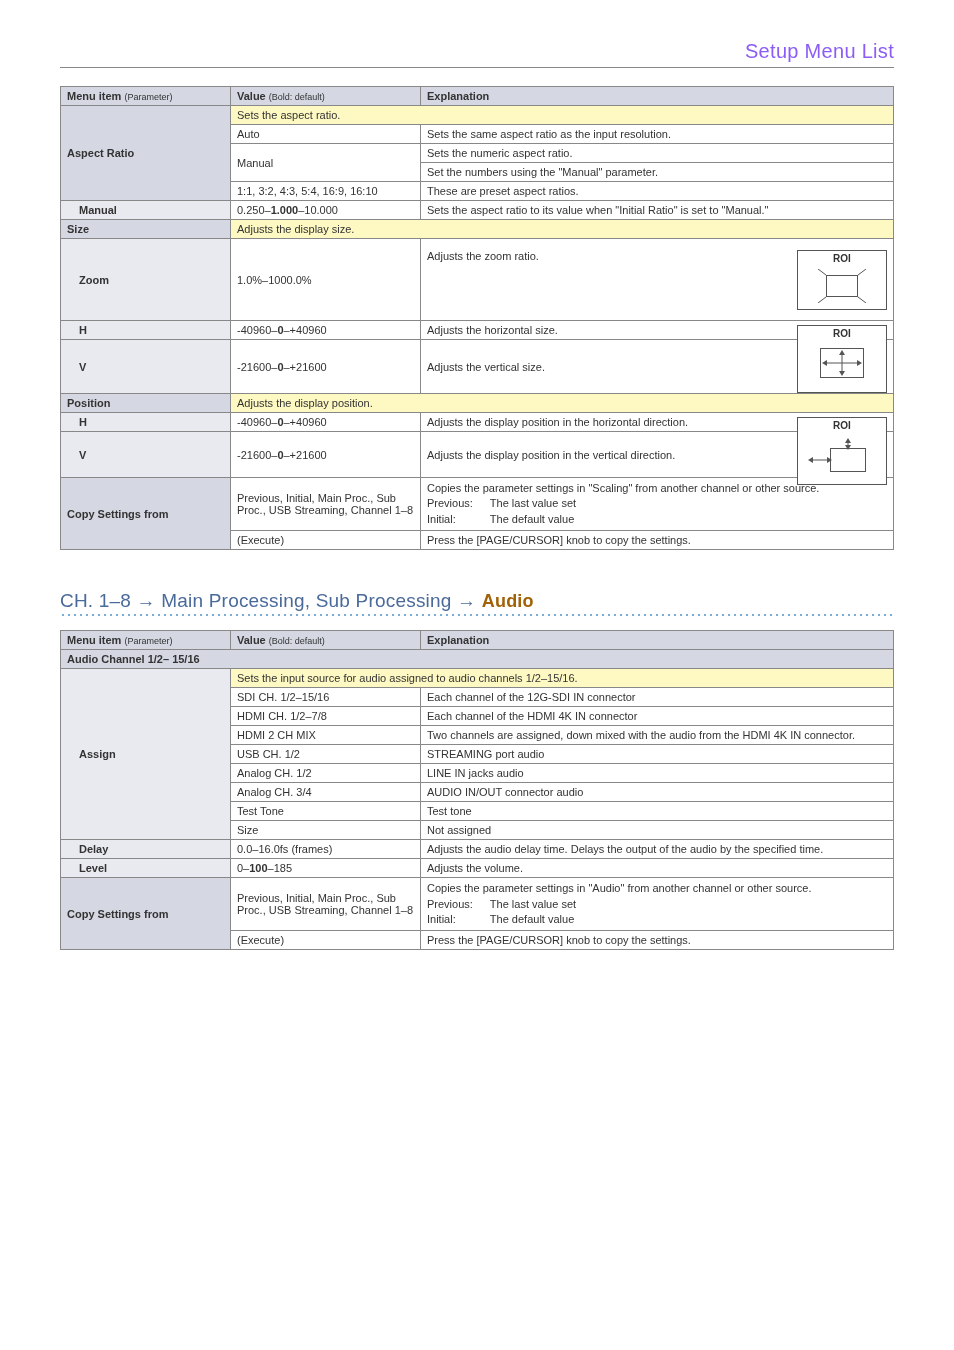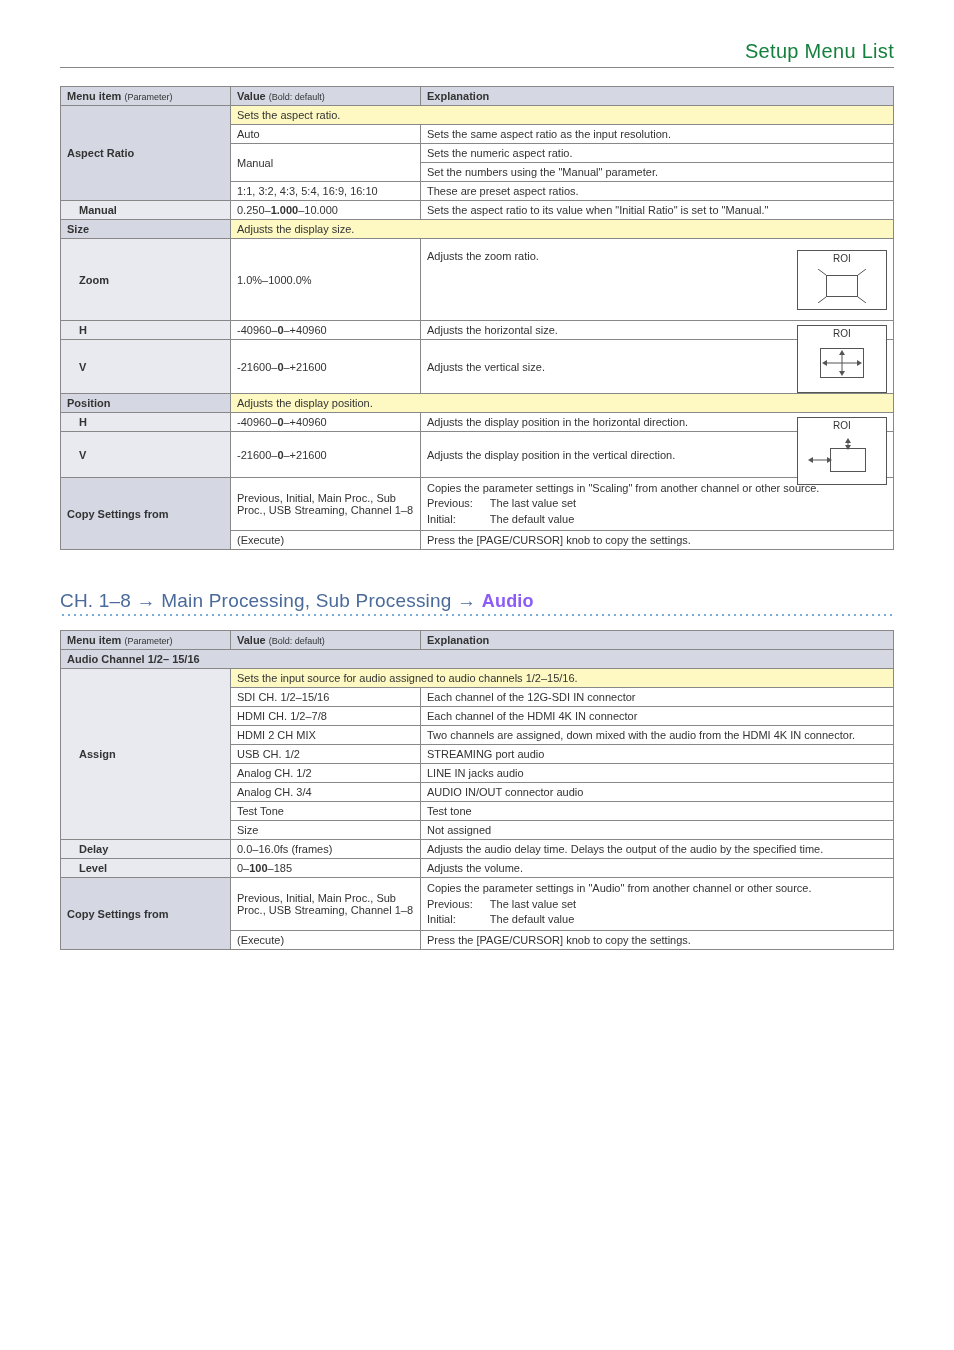--- a/index.html
+++ b/index.html
@@ -9,21 +9,21 @@
     font-family: "Segoe UI", Arial, sans-serif;
     font-size: 11px;
     color: #333;
     background: #fff;
     width: 954px;
   }
   .header-title {
     text-align: right;
     font-family: "Segoe UI Light", "Arial Narrow", sans-serif;
     font-size: 20px;
-    color: #15803d;
+    color: #8b5cf6;
     padding-bottom: 4px;
     border-bottom: 1px solid #888;
     margin-bottom: 18px;
     letter-spacing: 0.3px;
   }
   table {
     border-collapse: collapse;
     width: 100%;
     font-size: 11px;
   }
@@ -65,21 +65,21 @@
     height: 60px;
     position: relative;
     background: #fff;
     flex-shrink: 0;
   }
   .roi-label {
     position: absolute;
     top: 2px;
     left: 50%;
     transform: translateX(-50%);
-    font-weight: normal;
+    font-weight: bold;
     font-size: 10px;
   }
   .roi-inner {
     position: absolute;
     border: 1px solid #555;
   }
   .roi-arrow {
     position: absolute;
     stroke: #555;
     fill: #555;
@@ -88,21 +88,21 @@
     font-family: "Segoe UI Light", "Arial Narrow", sans-serif;
     font-size: 19px;
     color: #4a6a9a;
     margin: 40px 0 2px 0;
     letter-spacing: 0.2px;
   }
   .section-heading .arrow { font-family: sans-serif; }
   .section-heading .audio-word {
     font-family: "Segoe UI", Arial, sans-serif;
     font-weight: bold;
-    color: #8b5cf6;
+    color: #a16207;
     font-size: 18px;
   }
   .dots {
     height: 2px;
     background-image: radial-gradient(circle, #7aaed8 1px, transparent 1px);
     background-size: 6px 2px;
     background-repeat: repeat-x;
     margin-bottom: 14px;
   }
   .copy-settings-lines { line-height: 1.4; }

